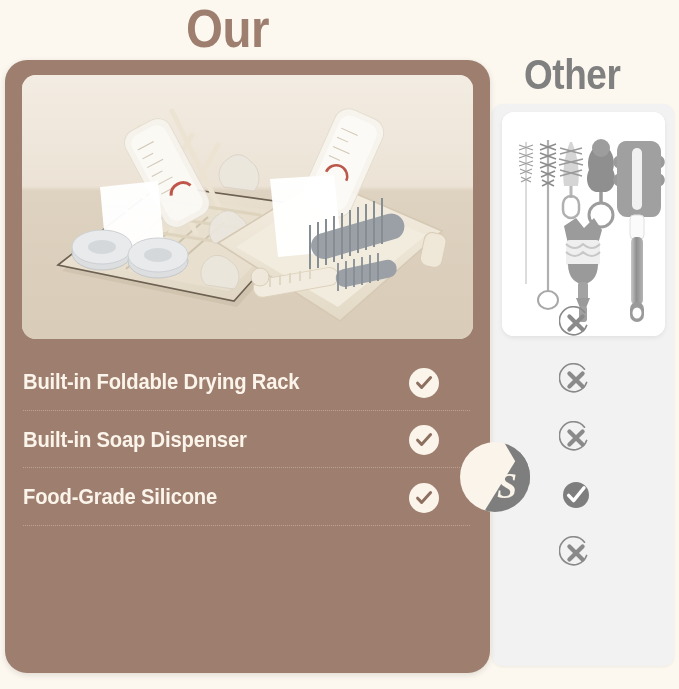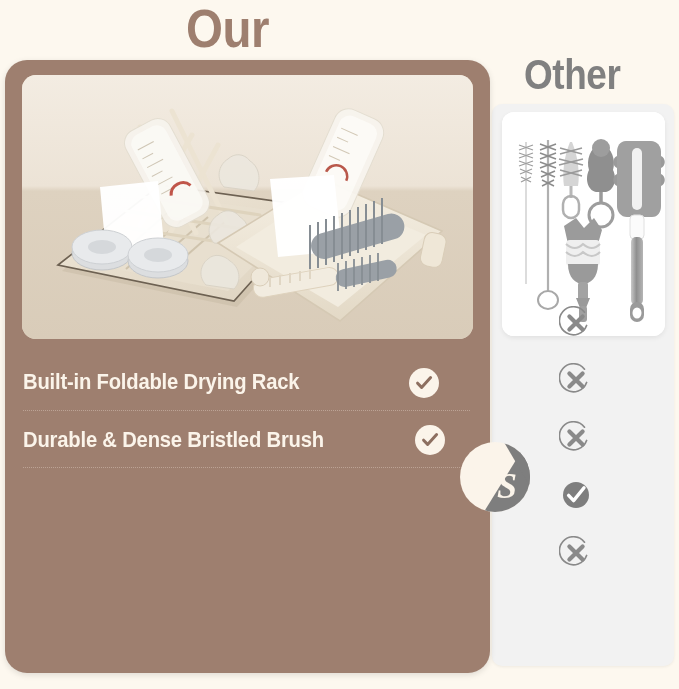--- a/index.html
+++ b/index.html
@@ -415,31 +415,40 @@
         <span class="feature-label">Built-in Foldable Drying Rack</span>
         <span class="feature-check check-cream" style="left:404px;">
           <svg width="20" height="20" viewBox="0 0 20 20">
               <path d="M3.6 10.2 L7.6 14.4 L16.6 4.6" stroke="#8d6f60" stroke-width="3" fill="none" stroke-linecap="round" stroke-linejoin="round"></path>
             </svg>
         </span>
         <span class="divider"></span>
       </div>
 
 
-
-
       <div class="feature-row">
-        <span class="feature-label">Durable &amp; Dense Bristled Brush</span>
-        <span class="feature-check check-cream" style="left:410px;">
+        <span class="feature-label">Built-in Soap Dispenser</span>
+        <span class="feature-check check-cream" style="left:404px;">
           <svg width="20" height="20" viewBox="0 0 20 20">
               <path d="M3.6 10.2 L7.6 14.4 L16.6 4.6" stroke="#8d6f60" stroke-width="3" fill="none" stroke-linecap="round" stroke-linejoin="round"></path>
             </svg>
         </span>
         <span class="divider"></span>
       </div>
+
+      <div class="feature-row">
+        <span class="feature-label">Food-Grade Silicone</span>
+        <span class="feature-check check-cream" style="left:404px;">
+          <svg width="20" height="20" viewBox="0 0 20 20">
+              <path d="M3.6 10.2 L7.6 14.4 L16.6 4.6" stroke="#8d6f60" stroke-width="3" fill="none" stroke-linecap="round" stroke-linejoin="round"></path>
+            </svg>
+        </span>
+        <span class="divider"></span>
+      </div>
+
 
     </div>
   </div>
 
   <div id="other-icons">
 
     <div class="other-row">
       <span class="icon-wrap">
         <svg width="34" height="34" viewBox="0 0 34 34">
           <path d="M25.5 6.2 A14 14 0 1 0 27.6 19.5" fill="none" stroke="#8a8a8a" stroke-width="1.7" stroke-linecap="round"></path>

